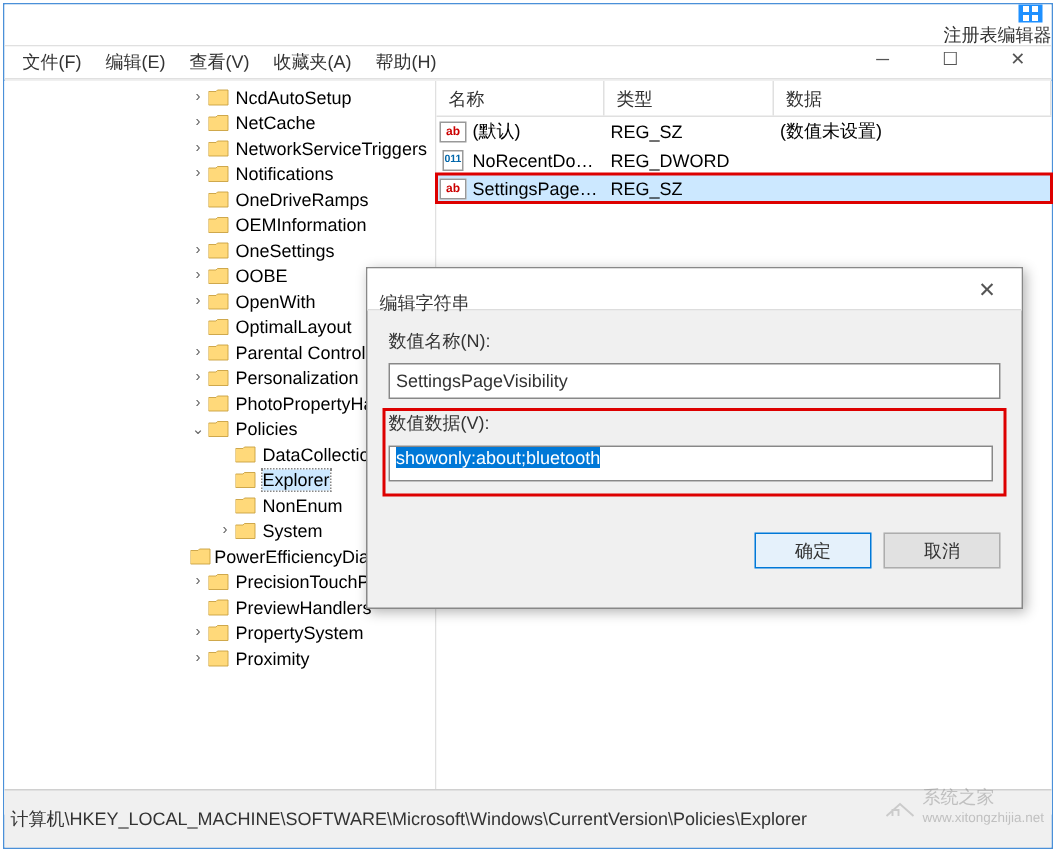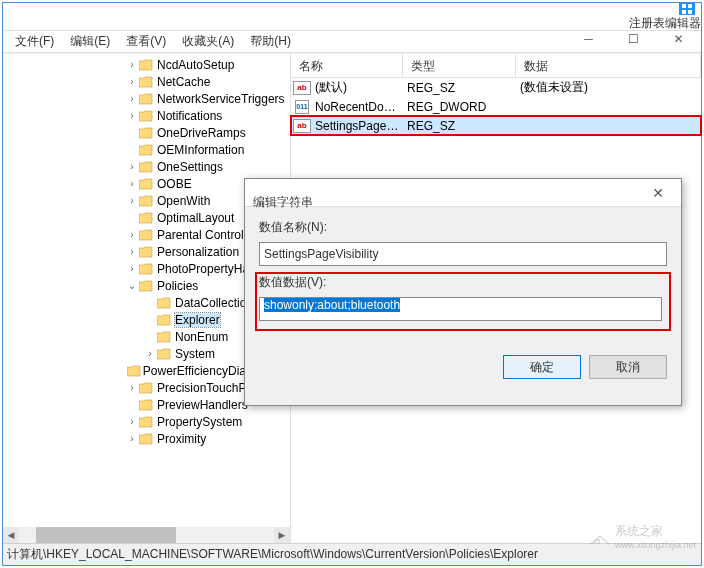--- a/index.html
+++ b/index.html
@@ -38,21 +38,21 @@
 .col-data { flex: 1; }
 
 .list-row { height: 19px; display: flex; align-items: center; }
 .list-row.selected { background: #cce8ff; }
 .lr-icon { width: 18px; display: flex; align-items: center; justify-content: center; margin-left: 2px; }
 .lr-icon .sz { width:32px; height:14px; background:#fff; border:1px solid #999; display:flex; align-items:center; justify-content:center; color:#c00; font-size:8px; font-weight:bold; }
 .lr-icon .dw { width:14px; height:14px; background:#fff; border:1px solid #999; display:flex; align-items:center; justify-content:center; color:#06a; font-size:7px; font-weight:bold; }
 .lr-cell { padding: 0 4px; overflow: hidden; text-overflow: ellipsis; white-space: nowrap; }
 .highlight-red { outline: 2px solid #d00; outline-offset: -1px; }
 
-.statusbar { position: absolute; left: 0; right: 0; bottom: 0; height: 22px; background: #f0f0f0; border-top: 1px solid #d0d0d0; display: flex; align-items: center; padding: 0 4px; color: #333; white-space: nowrap; overflow: hidden; }
+.statusbar { position: absolute; left: 0; right: 0; bottom: 0; height: 39px; background: #f0f0f0; border-top: 1px solid #d0d0d0; display: flex; align-items: center; padding: 0 4px; color: #333; white-space: nowrap; overflow: hidden; }
 
 .dialog { position: absolute; left: 244px; top: 178px; width: 438px; height: 228px; background: #f0f0f0; border: 1px solid #888; box-shadow: 2px 2px 8px rgba(0,0,0,0.3); }
 .dlg-title { height: 28px; background: #fff; display: flex; align-items: center; padding: 0 8px; border-bottom: 1px solid #ddd; }
 .dlg-title-text { flex: 1; color: #333; margin-top: 19px; }
 .dlg-close { width: 30px; text-align: center; color: #555; font-size: 14px; }
 .dlg-body { padding: 12px 14px; }
 .dlg-label { color: #333; margin-bottom: 6px; }
 .dlg-input { width: 100%; height: 24px; border: 1px solid #888; background: #fff; padding: 0 4px; color: #333; }
 .dlg-input.selected-text { background: #fff; }
 .dlg-input .seltext { background: #0078d7; color: #fff; }

